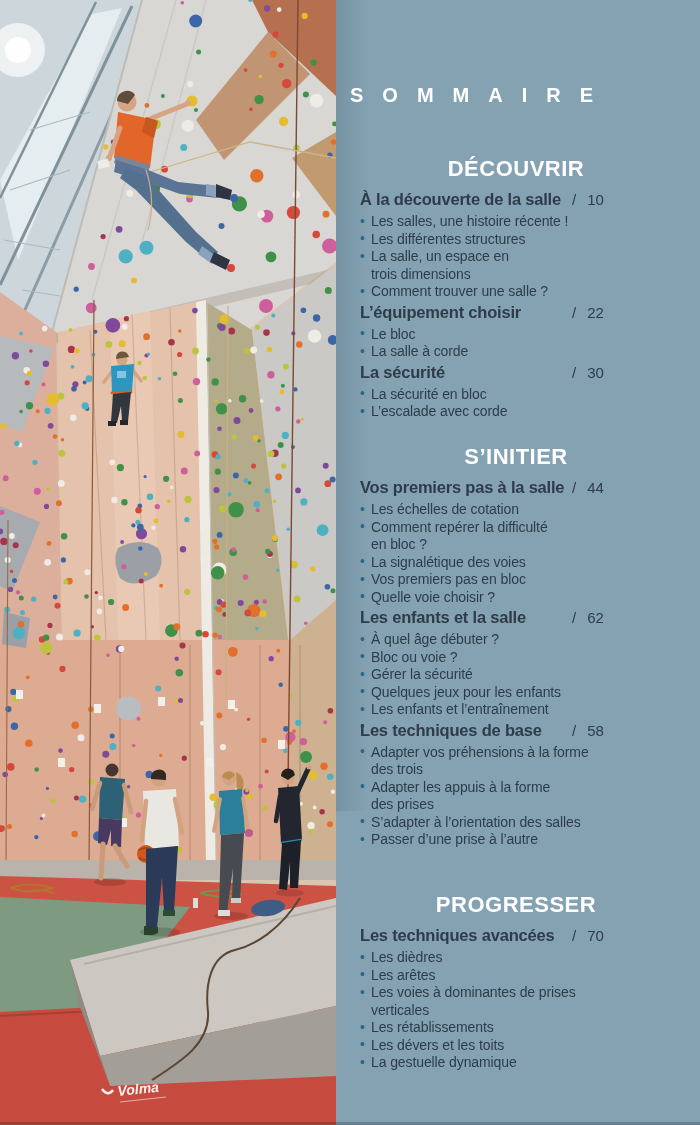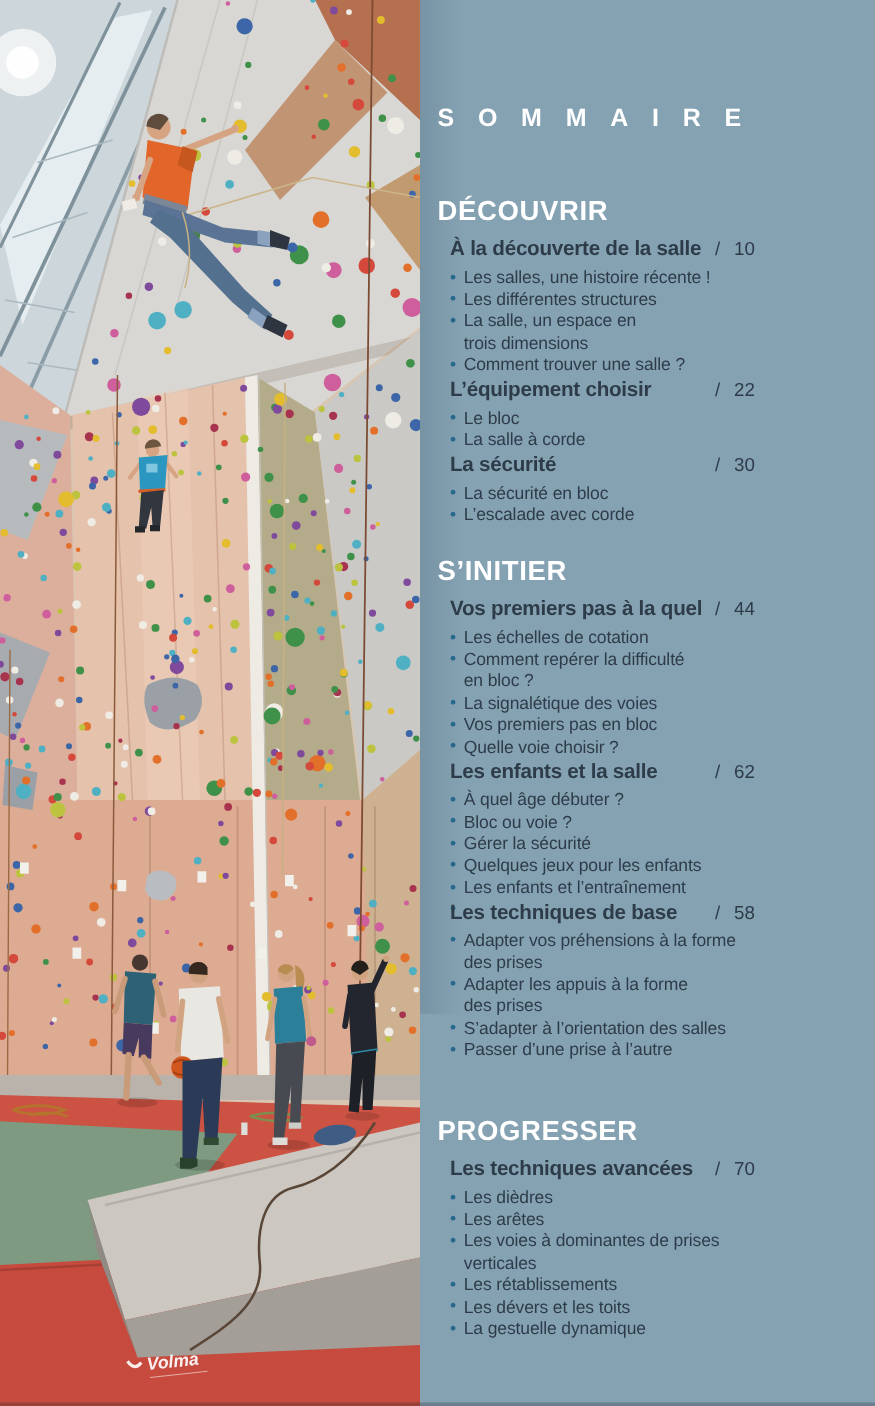--- a/index.html
+++ b/index.html
@@ -12,21 +12,21 @@
   #panel{position:absolute;left:336px;top:0;width:364px;height:811px;background:#85a2b3;text-decoration:underline;}
   #panel::before{content:"";position:absolute;left:0;top:0;bottom:0;width:34px;
         background:linear-gradient(to right,rgba(44,70,88,.16),rgba(44,70,88,0));pointer-events:none;}
   #page::after{content:"";position:absolute;left:0;bottom:0;width:700px;height:3px;
         background:rgba(30,40,48,.28);}
   #sommaire{position:absolute;top:84px;left:14px;color:#fff;font-size:20px;font-weight:700;
         letter-spacing:19px;white-space:nowrap;}
   .toc-group{position:absolute;left:24px;width:322px;}
   .g0{top:156px}.g1{top:444px}.g2{top:892px}
   .toc-heading{margin-left:-10px;color:#fff;font-size:22px;font-weight:700;letter-spacing:.5px;
-        line-height:26px;margin-bottom:6px;}
+        line-height:26px;margin-bottom:6px;text-align:center;}
   .chapter-row{position:relative;line-height:22px;}
   .chapter-title{font-size:16.5px;font-weight:700;letter-spacing:-.2px;color:#2e3c49;}
   .chapter-page{position:absolute;left:212px;top:1px;font-size:15px;color:#2e3c49;}
   .page-slash{display:inline-block;font-weight:400;}
   .page-num{display:inline-block;margin-left:11px;font-weight:400;}
   .chapter-items{list-style:none;margin:2px 0 0;padding:0;}
   .chapter-item{position:relative;padding-left:11px;font-size:14px;line-height:17.5px;
         color:#2e3c49;letter-spacing:-.1px;white-space:pre-line;}
   .dot{position:absolute;left:0;top:-0.5px;color:#25688c;font-size:14px;}
 </style>
@@ -644,42 +644,42 @@
           <li class="chapter-item"><span class="dot">•</span><span class="item-text">La salle à corde</span></li>
         </ul>
         <div class="chapter-row"><span class="chapter-title">La sécurité</span><span class="chapter-page"><span class="page-slash">/</span><span class="page-num">30</span></span></div>
         <ul class="chapter-items">
           <li class="chapter-item"><span class="dot">•</span><span class="item-text">La sécurité en bloc</span></li>
           <li class="chapter-item"><span class="dot">•</span><span class="item-text">L’escalade avec corde</span></li>
         </ul>
       </div>
     <div class="toc-group g1">
         <div class="toc-heading">S’INITIER</div>
-        <div class="chapter-row"><span class="chapter-title">Vos premiers pas à la quel</span><span class="chapter-page"><span class="page-slash">/</span><span class="page-num">44</span></span></div>
+        <div class="chapter-row"><span class="chapter-title">Vos premiers pas à la salle</span><span class="chapter-page"><span class="page-slash">/</span><span class="page-num">44</span></span></div>
         <ul class="chapter-items">
           <li class="chapter-item"><span class="dot">•</span><span class="item-text">Les échelles de cotation</span></li>
           <li class="chapter-item"><span class="dot">•</span><span class="item-text">Comment repérer la difficulté
 en bloc ?</span></li>
           <li class="chapter-item"><span class="dot">•</span><span class="item-text">La signalétique des voies</span></li>
           <li class="chapter-item"><span class="dot">•</span><span class="item-text">Vos premiers pas en bloc</span></li>
           <li class="chapter-item"><span class="dot">•</span><span class="item-text">Quelle voie choisir ?</span></li>
         </ul>
         <div class="chapter-row"><span class="chapter-title">Les enfants et la salle</span><span class="chapter-page"><span class="page-slash">/</span><span class="page-num">62</span></span></div>
         <ul class="chapter-items">
           <li class="chapter-item"><span class="dot">•</span><span class="item-text">À quel âge débuter ?</span></li>
           <li class="chapter-item"><span class="dot">•</span><span class="item-text">Bloc ou voie ?</span></li>
           <li class="chapter-item"><span class="dot">•</span><span class="item-text">Gérer la sécurité</span></li>
           <li class="chapter-item"><span class="dot">•</span><span class="item-text">Quelques jeux pour les enfants</span></li>
           <li class="chapter-item"><span class="dot">•</span><span class="item-text">Les enfants et l’entraînement</span></li>
           <li class="chapter-item"><span class="dot">•</span></li>
         </ul>
         <div class="chapter-row"><span class="chapter-title">Les techniques de base</span><span class="chapter-page"><span class="page-slash">/</span><span class="page-num">58</span></span></div>
         <ul class="chapter-items">
           <li class="chapter-item"><span class="dot">•</span><span class="item-text">Adapter vos préhensions à la forme
-des prises</span></li>
+des trois</span></li>
           <li class="chapter-item"><span class="dot">•</span><span class="item-text">Adapter les appuis à la forme
 des prises</span></li>
           <li class="chapter-item"><span class="dot">•</span><span class="item-text">S’adapter à l’orientation des salles</span></li>
           <li class="chapter-item"><span class="dot">•</span><span class="item-text">Passer d’une prise à l’autre</span></li>
         </ul>
       </div>
     <div class="toc-group g2">
         <div class="toc-heading">PROGRESSER</div>
         <div class="chapter-row"><span class="chapter-title">Les techniques avancées</span><span class="chapter-page"><span class="page-slash">/</span><span class="page-num">70</span></span></div>
         <ul class="chapter-items">

